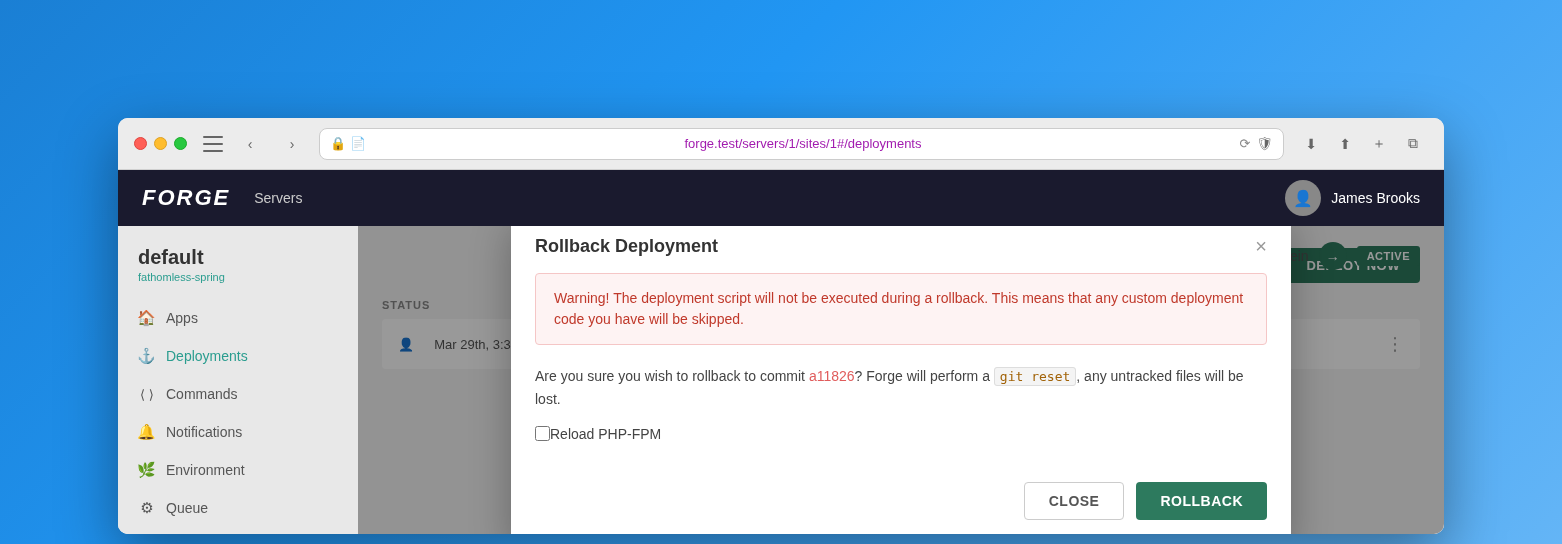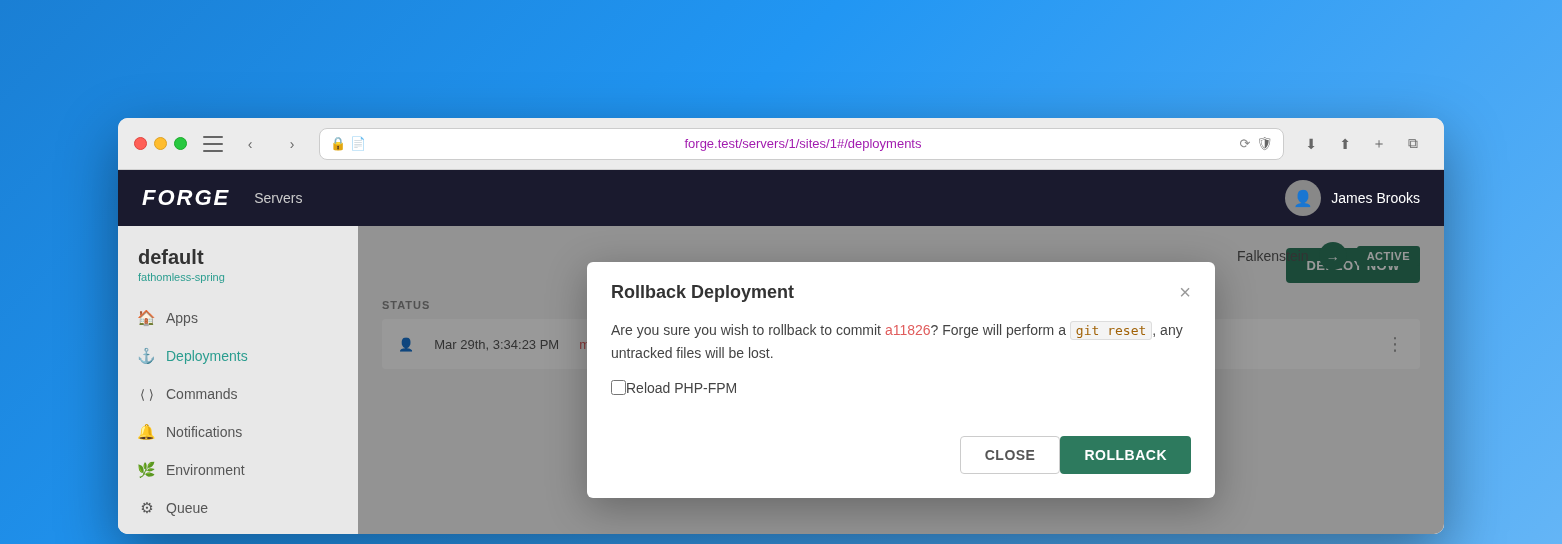--- a/index.html
+++ b/index.html
@@ -348,21 +348,21 @@
       background: rgba(0,0,0,0.4);
       display: flex;
       align-items: center;
       justify-content: center;
       z-index: 100;
     }
 
     .modal {
       background: white;
       border-radius: 6px;
-      width: 628px;
+      width: 780px;
       box-shadow: 0 10px 40px rgba(0,0,0,0.3);
       overflow: hidden;
     }
 
     .modal-header {
       padding: 20px 24px 16px;
       display: flex;
       align-items: center;
       justify-content: space-between;
     }
@@ -438,20 +438,21 @@
       border-radius: 2px;
       background: white;
       cursor: pointer;
       flex-shrink: 0;
     }
 
     .modal-footer {
       padding: 16px 24px 24px;
       display: flex;
       justify-content: flex-end;
+      gap: 12px;
     }
 
     .btn-close {
       background: white;
       border: 1px solid #ccc;
       border-radius: 4px;
       padding: 10px 24px;
       font-size: 14px;
       font-weight: 600;
       color: #555;
@@ -583,20 +584,23 @@
           </div>
         </div>
 
         <div class="modal-overlay">
           <div class="modal">
             <div class="modal-header">
               <span class="modal-title">Rollback Deployment</span>
               <button class="modal-close">×</button>
             </div>
             <div class="modal-body">
+              <div class="warning-box">
+                <p class="warning-text">Warning! The deployment script will not be executed during a rollback. This means that any custom deployment code you have will be skipped.</p>
+              </div>
               <p class="confirm-text">
                 <span>Are you sure you wish to rollback to commit </span><span class="commit-link">a11826</span><span>? Forge will perform a </span><code class="code-inline">git reset</code><span>, any untracked files will be lost.</span>
               </p>
               <label class="checkbox-label">
                 <input type="checkbox" class="checkbox-input" style="">
                 <span>Reload PHP-FPM</span>
               </label>
             </div>
             <div class="modal-footer">
               <button class="btn-close">CLOSE</button>

